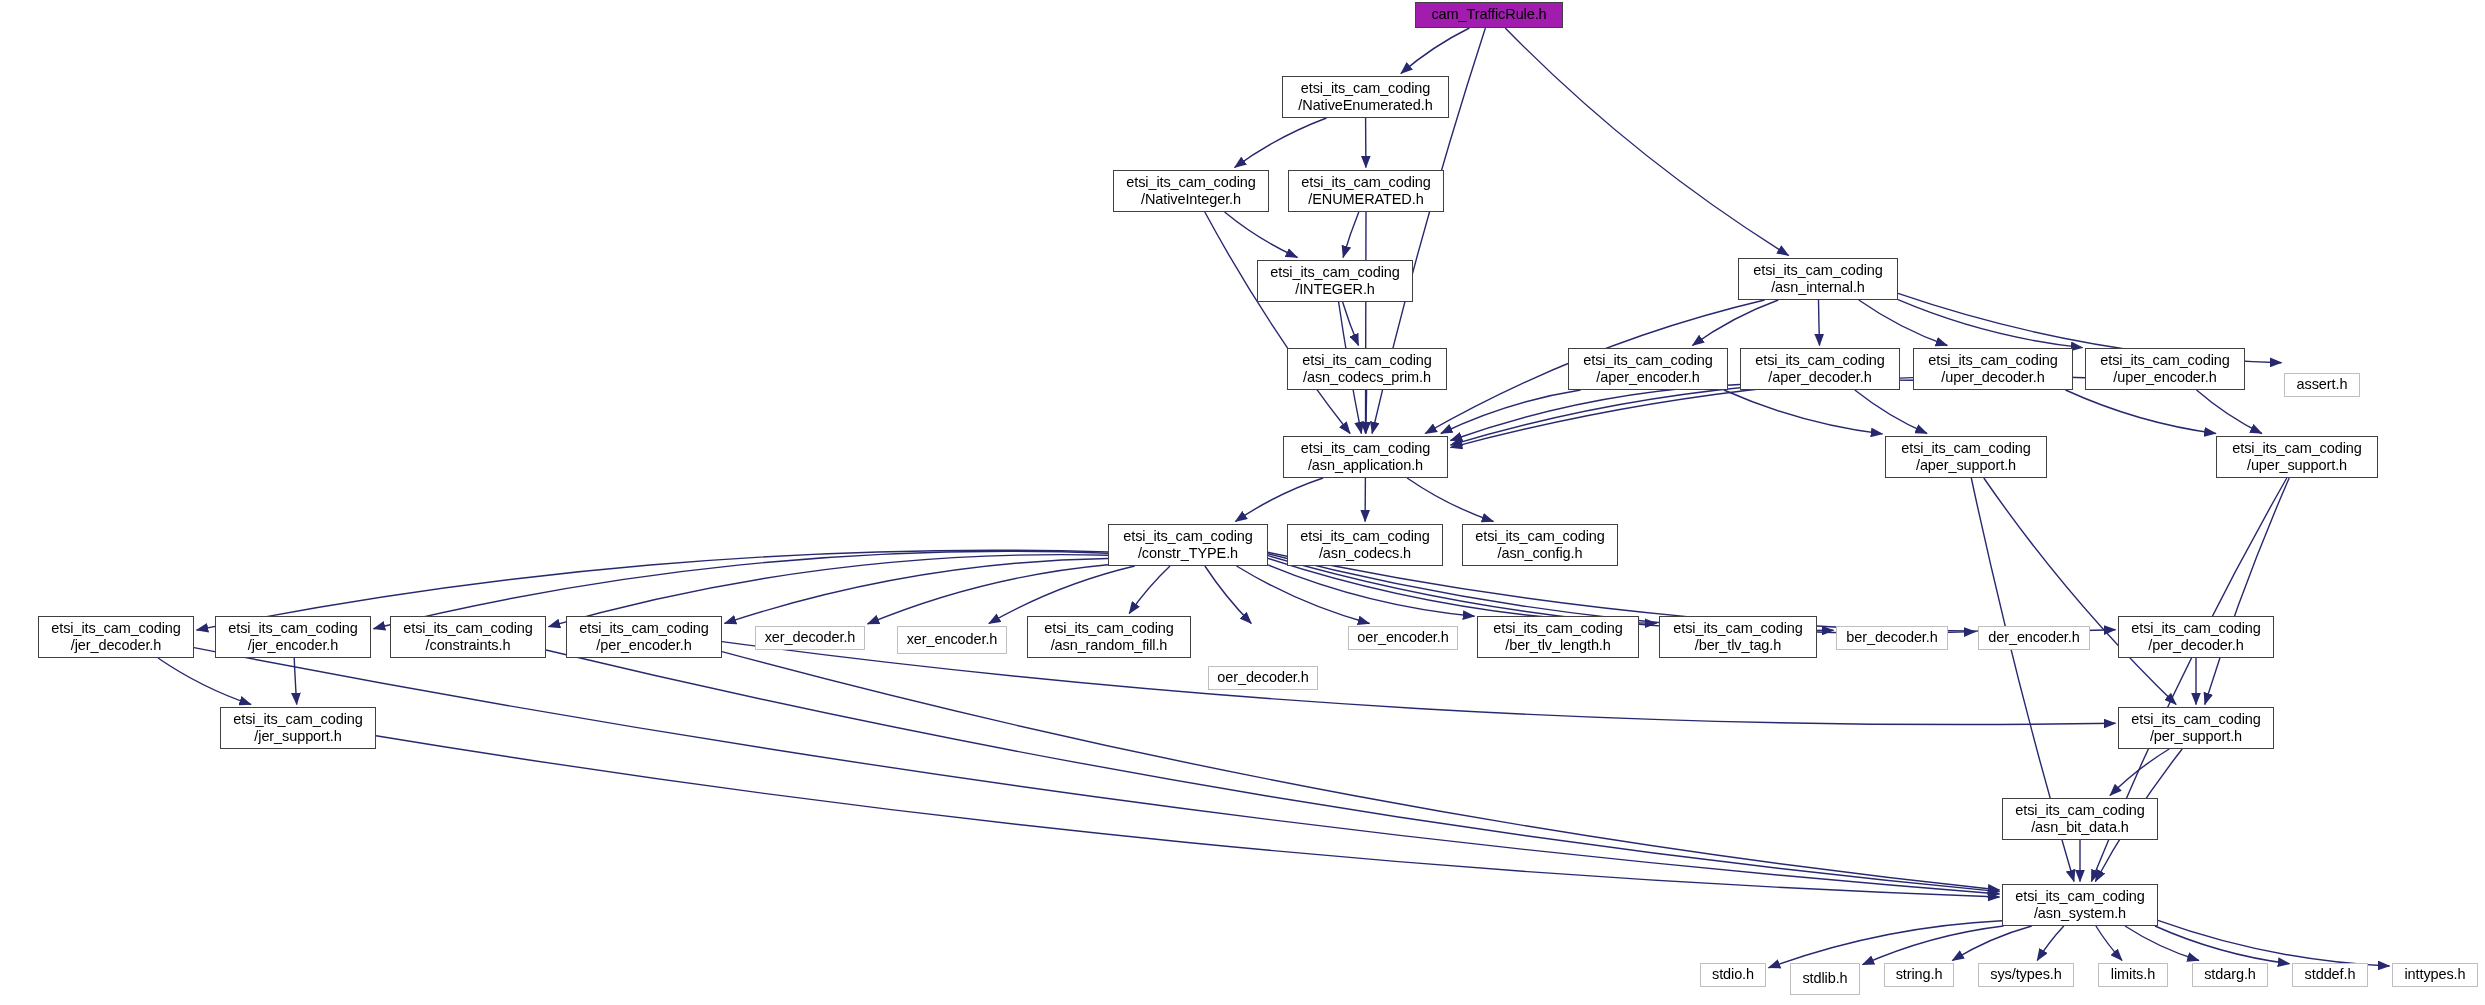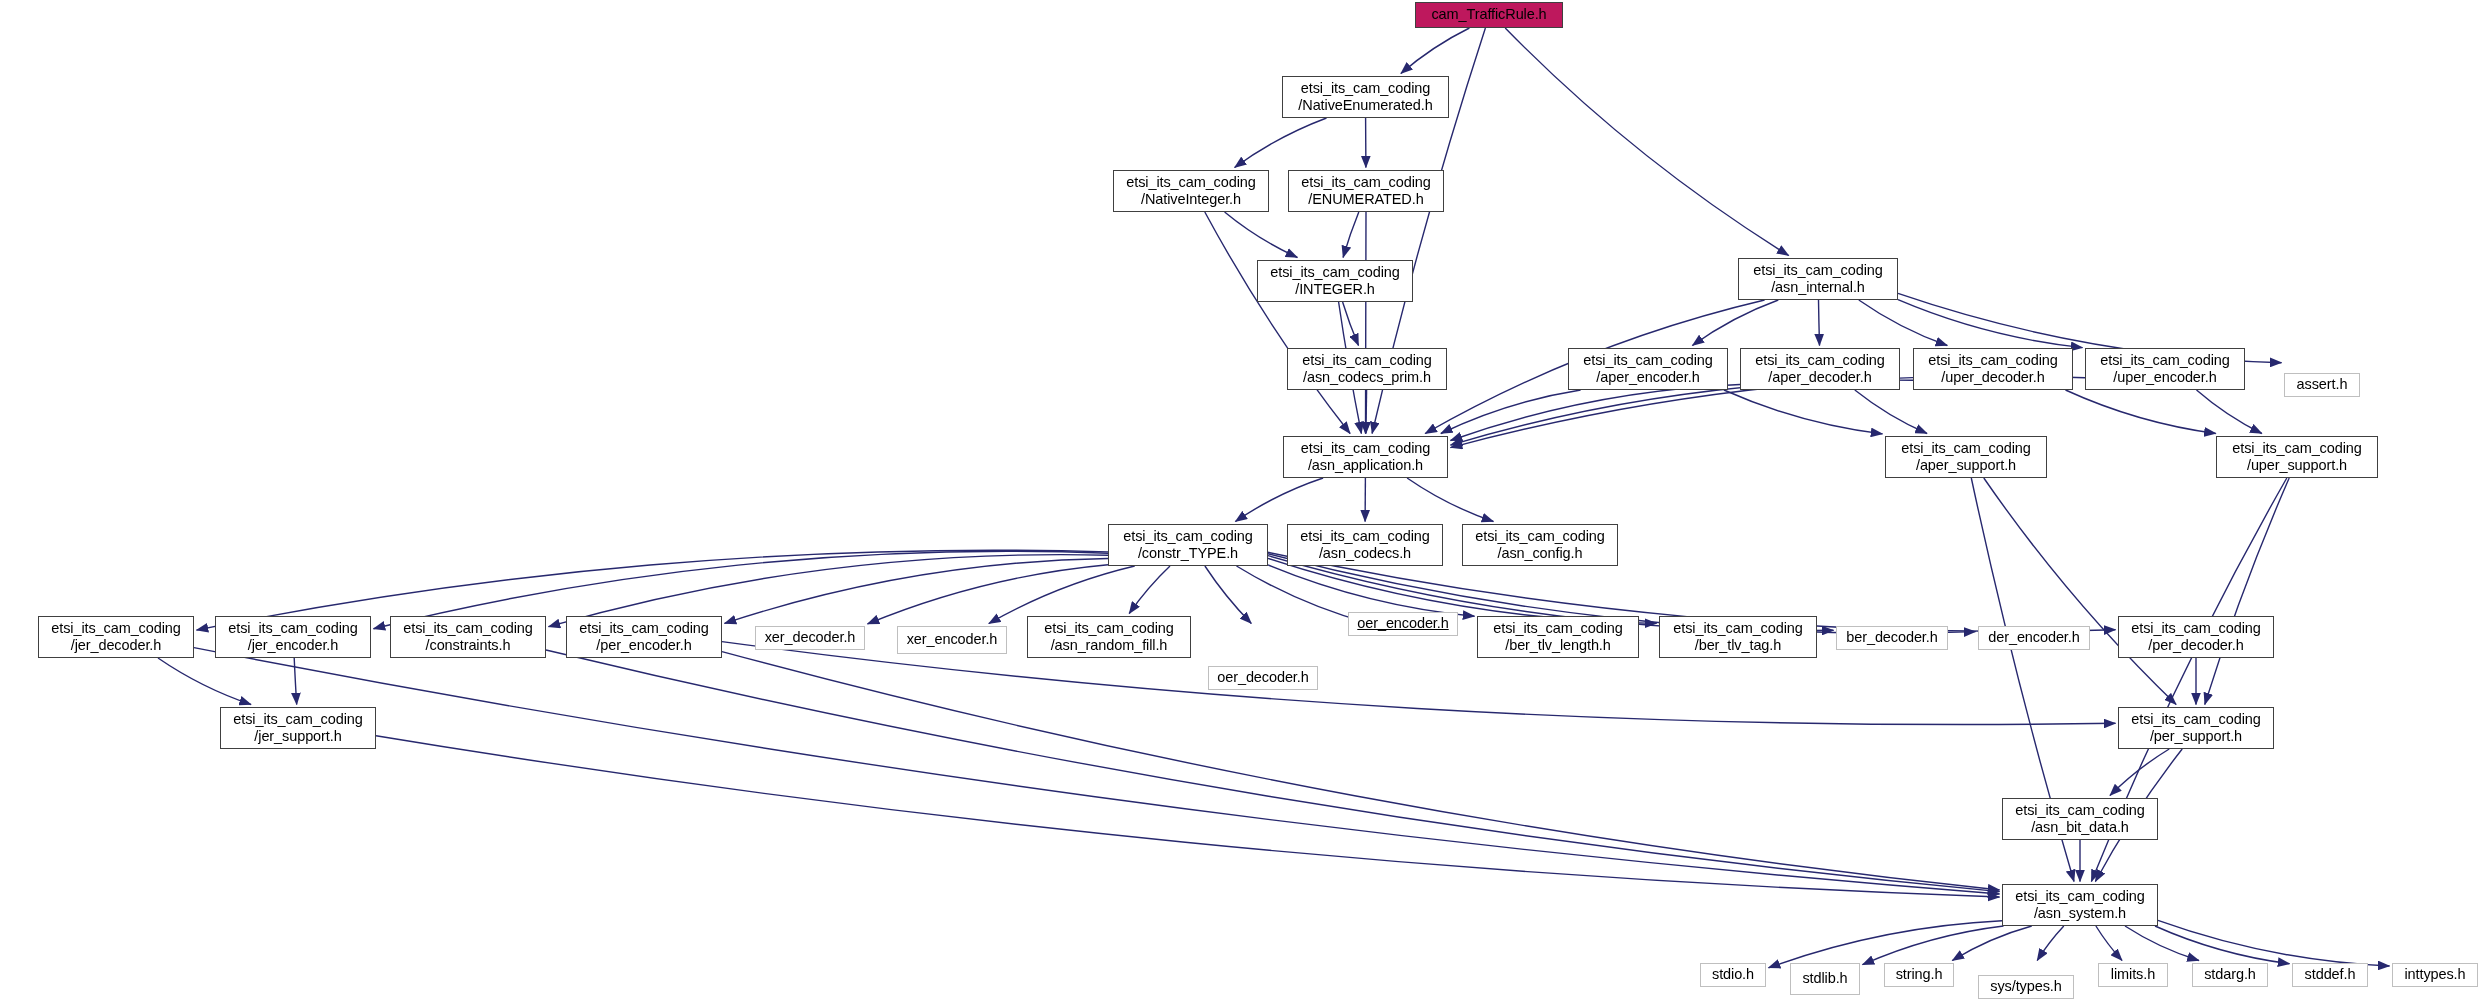--- a/index.html
+++ b/index.html
@@ -36,21 +36,21 @@
     background: #ffffff;
     border: 1.6px solid #404040;
     white-space: pre;
     letter-spacing: -0.1px;
     z-index: 5;
   }
   .node.sys {
     border: 1.4px solid #bfbfbf;
   }
   .node.root {
-    background: #be185d;
+    background: #a21caf;
     border: 1.8px solid #404040;
   }
   .node .label {
     display: block;
     padding: 0 4px;
   }
 </style>
 </head>
 <body>
 
@@ -171,39 +171,39 @@
 /jer_encoder.h</span></div>
       <div class="node" style="left: 390px; top: 616px; width: 156px; height: 42px;"><span class="label">etsi_its_cam_coding
 /constraints.h</span></div>
       <div class="node" style="left: 566px; top: 616px; width: 156px; height: 42px;"><span class="label">etsi_its_cam_coding
 /per_encoder.h</span></div>
       <div class="node sys" style="left: 755px; top: 626px; width: 110px; height: 24px;"><span class="label">xer_decoder.h</span></div>
       <div class="node sys" style="left: 897px; top: 626px; width: 110px; height: 28px;"><span class="label">xer_encoder.h</span></div>
       <div class="node" style="left: 1027px; top: 616px; width: 164px; height: 42px;"><span class="label">etsi_its_cam_coding
 /asn_random_fill.h</span></div>
       <div class="node sys" style="left: 1208px; top: 646px; width: 110px; height: 24px; margin-top: 20px;"><span class="label">oer_decoder.h</span></div>
-      <div class="node sys" style="left: 1348px; top: 612px; width: 110px; height: 24px; text-decoration: underline;"><span class="label">oer_encoder.h</span></div>
+      <div class="node sys" style="left: 1348px; top: 626px; width: 110px; height: 24px;"><span class="label">oer_encoder.h</span></div>
       <div class="node" style="left: 1477px; top: 616px; width: 162px; height: 42px;"><span class="label">etsi_its_cam_coding
 /ber_tlv_length.h</span></div>
       <div class="node" style="left: 1659px; top: 616px; width: 158px; height: 42px;"><span class="label">etsi_its_cam_coding
 /ber_tlv_tag.h</span></div>
       <div class="node sys" style="left: 1836px; top: 626px; width: 112px; height: 24px;"><span class="label">ber_decoder.h</span></div>
       <div class="node sys" style="left: 1978px; top: 626px; width: 112px; height: 24px;"><span class="label">der_encoder.h</span></div>
       <div class="node" style="left: 2118px; top: 616px; width: 156px; height: 42px;"><span class="label">etsi_its_cam_coding
 /per_decoder.h</span></div>
       <div class="node" style="left: 220px; top: 707px; width: 156px; height: 42px;"><span class="label">etsi_its_cam_coding
 /jer_support.h</span></div>
       <div class="node" style="left: 2118px; top: 707px; width: 156px; height: 42px;"><span class="label">etsi_its_cam_coding
 /per_support.h</span></div>
       <div class="node" style="left: 2002px; top: 798px; width: 156px; height: 42px;"><span class="label">etsi_its_cam_coding
 /asn_bit_data.h</span></div>
       <div class="node" style="left: 2002px; top: 884px; width: 156px; height: 42px;"><span class="label">etsi_its_cam_coding
 /asn_system.h</span></div>
       <div class="node sys" style="left: 1700px; top: 963px; width: 66px; height: 24px;"><span class="label">stdio.h</span></div>
       <div class="node sys" style="left: 1790px; top: 963px; width: 70px; height: 32px;"><span class="label">stdlib.h</span></div>
       <div class="node sys" style="left: 1884px; top: 963px; width: 70px; height: 24px;"><span class="label">string.h</span></div>
-      <div class="node sys" style="left: 1978px; top: 963px; width: 96px; height: 24px; margin-top: 12px;"><span class="label">sys/types.h</span></div>
+      <div class="node sys" style="left: 1978px; top: 963px; width: 96px; height: 24px;"><span class="label">sys/types.h</span></div>
       <div class="node sys" style="left: 2098px; top: 963px; width: 70px; height: 24px;"><span class="label">limits.h</span></div>
       <div class="node sys" style="left: 2192px; top: 963px; width: 76px; height: 24px;"><span class="label">stdarg.h</span></div>
       <div class="node sys" style="left: 2292px; top: 963px; width: 76px; height: 24px;"><span class="label">stddef.h</span></div>
       <div class="node sys" style="left: 2392px; top: 963px; width: 86px; height: 24px;"><span class="label">inttypes.h</span></div>
     </div>
 </div>
 
 </body></html>

